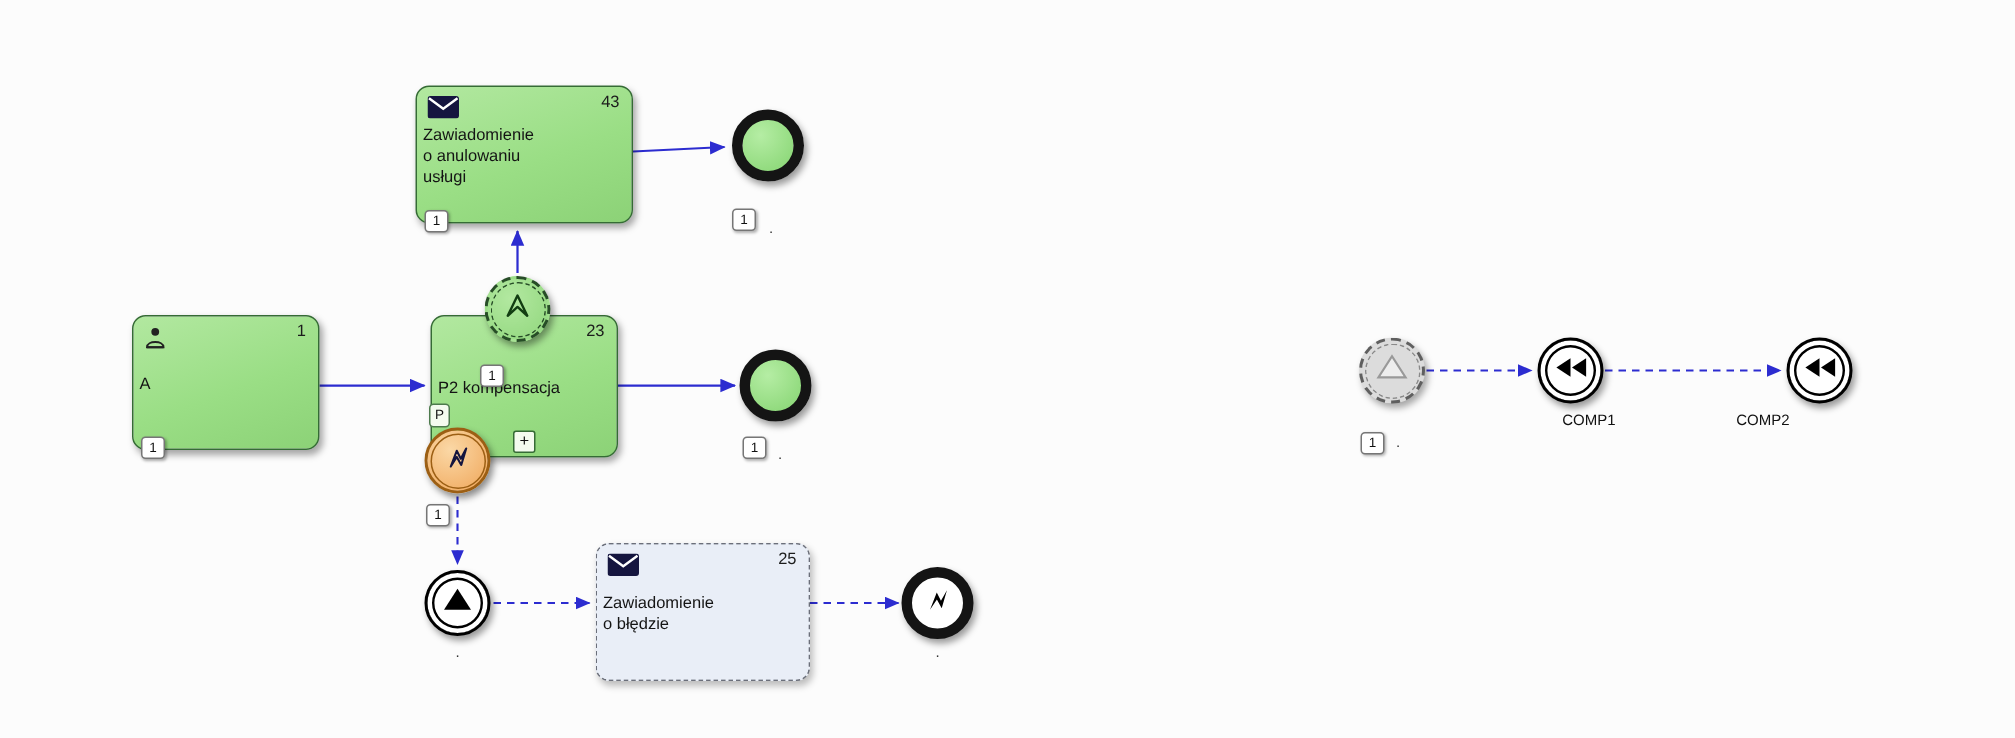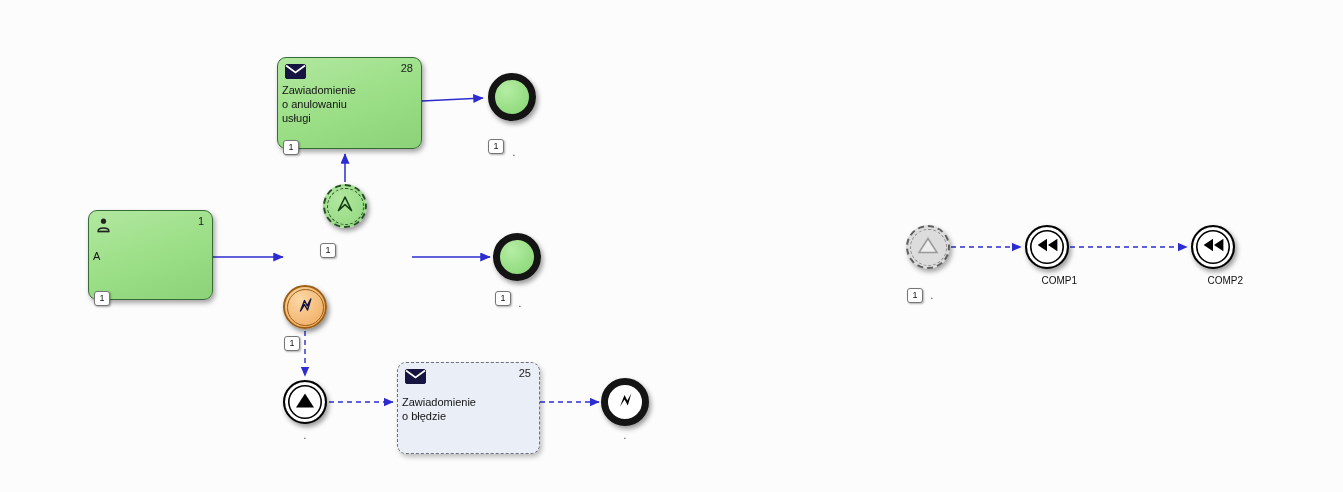--- a/index.html
+++ b/index.html
@@ -73,21 +73,21 @@
     <path d="M1070 247 L1187 247" stroke="#2c2cd0" stroke-width="1.4" stroke-dasharray="5,4" fill="none" marker-end="url(#arr)"></path>
   </svg>
 
   <div class="task task-green" style="left:277px; top:57px; width:145px; height:92px;">
     <span class="task-icon">
       <svg width="21" height="15" viewBox="0 0 21 15">
           <rect x="0.5" y="0.5" width="20" height="14" rx="1.5" fill="#15153f" stroke="#15153f"></rect>
           <path d="M1 1.5 L10.5 8.5 L20 1.5" stroke="#fff" stroke-width="1.6" fill="none"></path>
         </svg>
     </span>
-    <span class="task-number">28</span>
+    <span class="task-number">43</span>
     <div class="task-label" style="top:26px;">Zawiadomienie
 o anulowaniu
 usługi</div>
     <span class="badge in-task">1</span>
   </div>
 
   <div class="ev ev-end ev-end-green" style="left:488px; top:73px;"></div>
   <span class="badge" style="left:488px; top:139px;">1</span>
   <div class="dot-label" style="left:494px; top:147px;">.</div>
 
@@ -97,20 +97,26 @@
           <circle cx="7.5" cy="4.2" r="2.6" fill="#222"></circle>
           <path d="M2 14.5 C2 9.8 13 9.8 13 14.5 Z" fill="none" stroke="#222" stroke-width="1.3"></path>
           <path d="M2 14.5 L13 14.5" stroke="#222" stroke-width="1.3"></path>
         </svg>
     </span>
     <span class="task-number">1</span>
     <div class="task-label" style="top:39px;">A</div>
     <span class="badge in-task">1</span>
   </div>
 
+  <div class="task task-green" style="left:287px; top:210px; width:125px; height:95px;">
+    <span class="task-number">23</span>
+    <div class="task-label" style="top:42px;">P2 kompensacja</div>
+    <span class="marker-p">P</span>
+    <span class="marker-plus">+</span>
+  </div>
 
   <div class="ev ev-escalation" style="left:323px; top:184px;">
     <span>
       <svg width="20" height="20" viewBox="0 0 20 20">
           <path d="M10 3 L16.5 16.5 L10 10.6 L3.5 16.5 Z" fill="none" stroke="#123d12" stroke-width="1.6" stroke-linejoin="round"></path>
         </svg>
     </span>
   </div>
   <span class="badge" style="left:320px; top:243px;">1</span>
 
@@ -178,15 +184,15 @@
   <div class="ev-label" style="left:1017px; top:275px;">COMP1</div>
 
   <div class="ev ev-double" style="left:1191px; top:225px;">
     <span>
       <svg width="23" height="14" viewBox="0 0 23 14">
           <path d="M11 0.8 L11 13.2 L1.6 7 Z" fill="#000"></path>
           <path d="M21.4 0.8 L21.4 13.2 L12 7 Z" fill="#000"></path>
         </svg>
     </span>
   </div>
-  <div class="ev-label" style="left:1183px; top:275px;">COMP2</div>
+  <div class="ev-label" style="left:1133px; top:275px;">COMP2</div>
 
 </div>
 
 </body></html>

